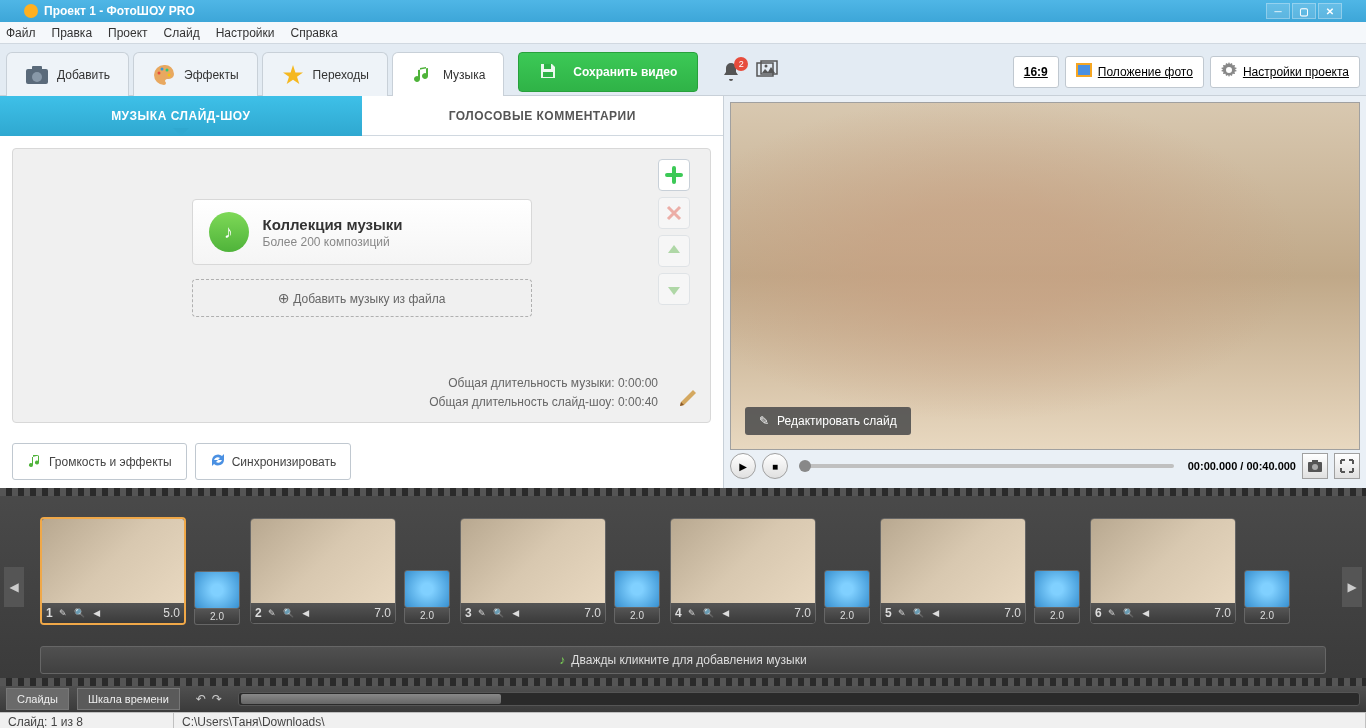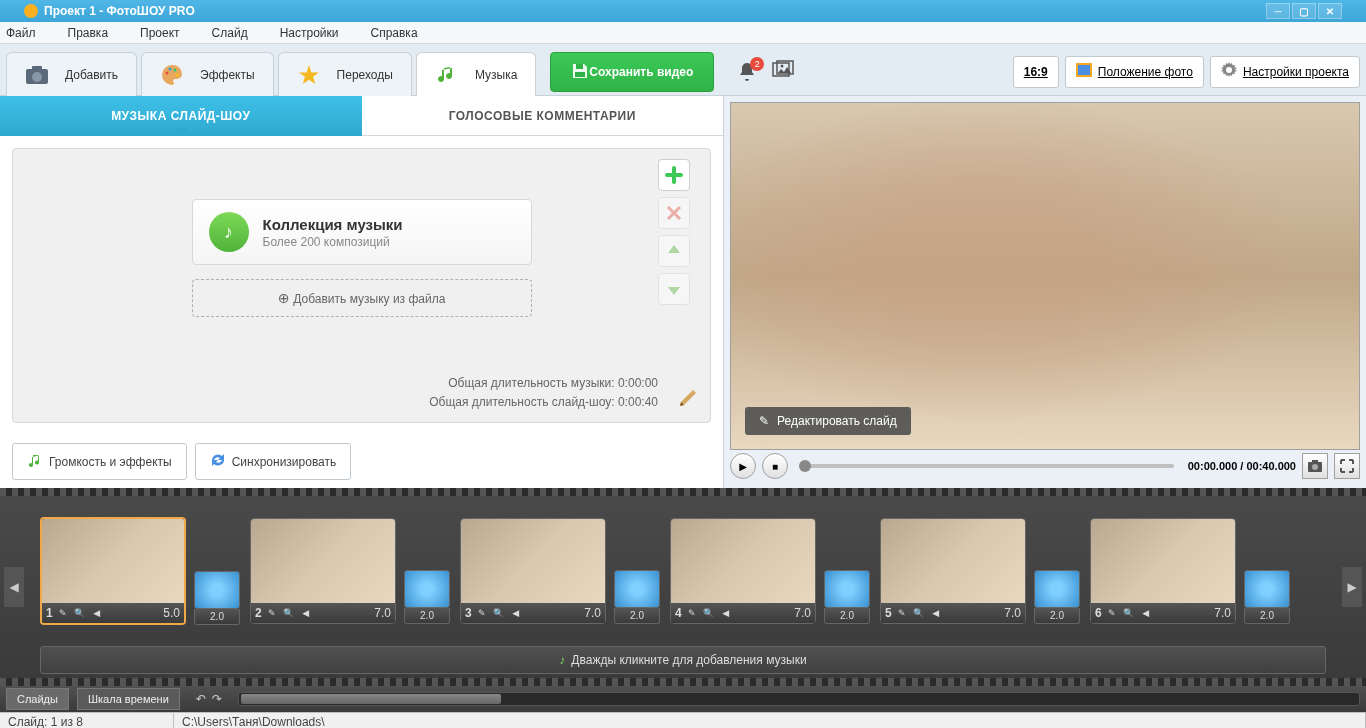--- a/index.html
+++ b/index.html
@@ -5,29 +5,29 @@
 * { margin: 0; padding: 0; box-sizing: border-box; font-family: Tahoma, Arial, sans-serif; font-size: 12px; }
 body { width: 1366px; height: 728px; background: #eaf0f6; overflow: hidden; position: relative; }
 
 
 .title-bar { height: 22px; background: linear-gradient(#4fb6e6, #3da6d8); display: flex; align-items: center; padding: 0 24px; color: #fff; font-weight: bold; font-size: 11px; }
 .title-bar .app-icon { width: 14px; height: 14px; background: #ffb020; border-radius: 50%; margin-right: 6px; }
 .title-bar .win-controls { margin-left: auto; display: flex; gap: 2px; }
 .title-bar .win-btn { width: 24px; height: 16px; background: rgba(255,255,255,0.15); border: 1px solid rgba(255,255,255,0.3); display: flex; align-items: center; justify-content: center; color: #fff; font-size: 10px; }
 
 
-.menu-bar { height: 22px; background: #f5f8fb; display: flex; align-items: center; padding: 0 6px; gap: 32px; border-bottom: 1px solid #d0d8e0; }
+.menu-bar { height: 22px; background: #f5f8fb; display: flex; align-items: center; padding: 0 6px; gap: 16px; border-bottom: 1px solid #d0d8e0; }
 .menu-bar span { color: #333; font-size: 12px; cursor: default; }
 
 
 .main-toolbar { height: 52px; display: flex; align-items: stretch; padding: 4px 6px 0 6px; gap: 4px; border-bottom: 1px solid #c8d0d8; background: #e3ebf3; }
-.tab-btn { display: flex; align-items: center; gap: 16px; padding: 13px 18px; background: #fff; border: 1px solid #c8d0d8; border-bottom: none; border-radius: 6px 6px 0 0; color: #333; font-size: 13px; height: 44px; margin-top: 4px; }
+.tab-btn { display: flex; align-items: center; gap: 8px; padding: 13px 18px; background: #fff; border: 1px solid #c8d0d8; border-bottom: none; border-radius: 6px 6px 0 0; color: #333; font-size: 13px; height: 44px; margin-top: 4px; }
 .tab-btn.inactive { background: #eef3f8; }
 .tab-btn .icon { width: 24px; height: 24px; display: flex; align-items: center; justify-content: center; }
-.save-btn { background: linear-gradient(#3cc956, #2fb347); color: #fff; border: 1px solid #28a03c; border-radius: 4px; padding: 0 20px; display: flex; align-items: center; gap: 0; font-size: 14px; height: 40px; margin: 4px 0 4px 10px; font-weight: bold; }
+.save-btn { background: linear-gradient(#3cc956, #2fb347); color: #fff; border: 1px solid #28a03c; border-radius: 4px; padding: 0 20px; display: flex; align-items: center; gap: 16px; font-size: 14px; height: 40px; margin: 4px 0 4px 10px; font-weight: bold; }
 .notif-area { margin-left: 18px; display: flex; align-items: center; gap: 14px; }
 .notif-bell { position: relative; width: 22px; height: 22px; }
 .notif-badge { position: absolute; top: -4px; right: -6px; background: #e74c3c; color: #fff; border-radius: 50%; width: 14px; height: 14px; font-size: 9px; display: flex; align-items: center; justify-content: center; }
 .right-tools { margin-left: auto; display: flex; align-items: center; gap: 6px; text-decoration: underline; }
 .tool-btn { background: #fff; border: 1px solid #c0c8d0; border-radius: 3px; padding: 6px 10px; display: flex; align-items: center; gap: 6px; font-size: 12px; height: 32px; }
 
 
 .content-area { display: flex; height: 392px; }
 .left-panel { width: 724px; background: #fff; border-right: 1px solid #c8d0d8; display: flex; flex-direction: column; }
 .sub-tabs { display: flex; height: 40px; }

